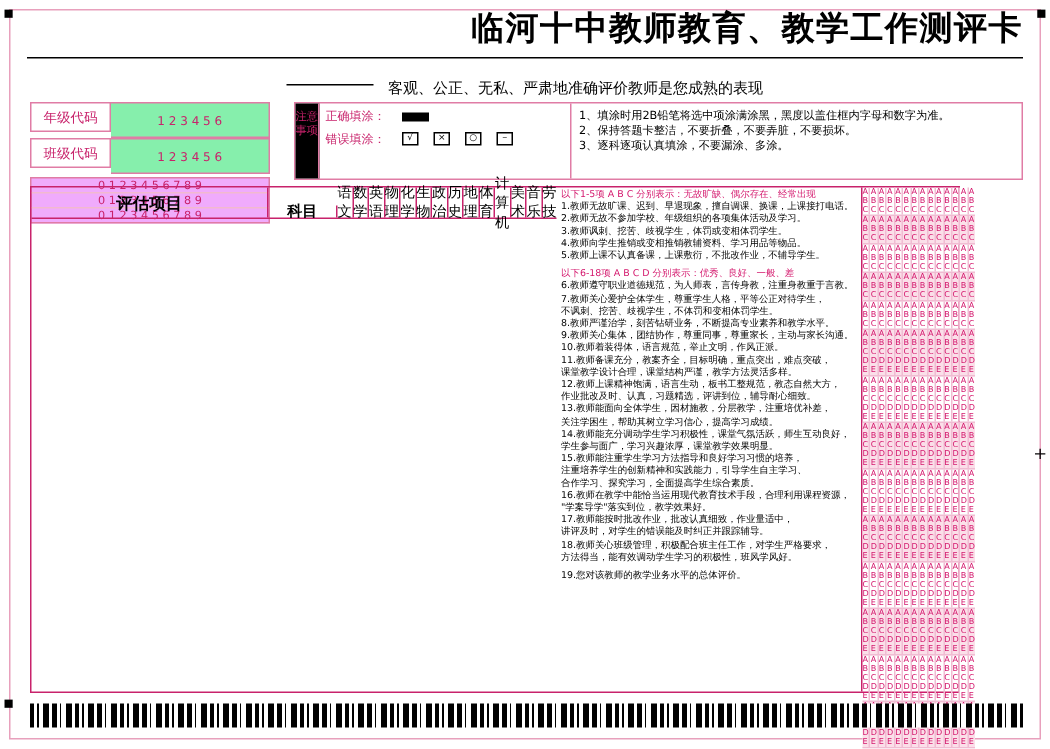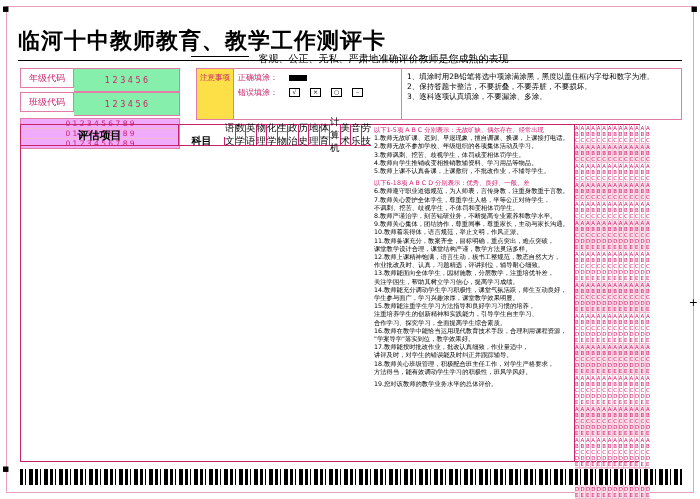--- a/index.html
+++ b/index.html
@@ -15,21 +15,21 @@
     box-sizing:border-box;
     background:#fff;
   }
   .outer-border{
     position:absolute;left:6px;top:6px;right:6px;bottom:6px;
     border:1px solid #e8a0bc;
     box-sizing:border-box;
   }
   
   .title-wrap{
-    position:absolute;left:18px;top:26px;width:664px;text-align:left;
+    position:absolute;left:18px;top:4px;width:664px;text-align:right;
   }
   .title{
     font-size:22px;font-weight:bold;color:#000;letter-spacing:1px;
     font-family:"DejaVu Sans","Liberation Sans",sans-serif;
   }
   .title-rule{
     margin-top:4px;border-bottom:1.5px solid #000;width:100%;
   }
   .subtitle-row{
     position:absolute;left:18px;top:52px;width:664px;text-align:center;
@@ -61,21 +61,21 @@
     display:flex;justify-content:space-around;font-size:7.5px;color:#c8226b;
     line-height:9px;border-bottom:1px solid #f2b9cf;
   }
   .code-grid .g-row:last-child{border-bottom:none;}
   
   .notice{
     position:absolute;left:196px;top:68px;width:486px;height:52px;
     border:1px solid #e07ca5;box-sizing:border-box;display:flex;
   }
   .notice-side{
-    width:37px;border-right:1px solid #e07ca5;background:#fde047;
+    width:16px;border-right:1px solid #e07ca5;background:#000000;
     font-size:7.5px;color:#c8226b;line-height:9px;text-align:center;
     padding-top:4px;box-sizing:border-box;
   }
   .notice-left{
     width:168px;border-right:1px solid #e07ca5;box-sizing:border-box;
     padding:3px 4px;font-size:8px;color:#000;
   }
   .notice-left .nl-row{display:flex;align-items:center;margin-bottom:4px;gap:8px;}
   .notice-left .nl-lab{font-size:8px;color:#c8226b;margin-right:3px;white-space:nowrap;}
   .fill-bar{

